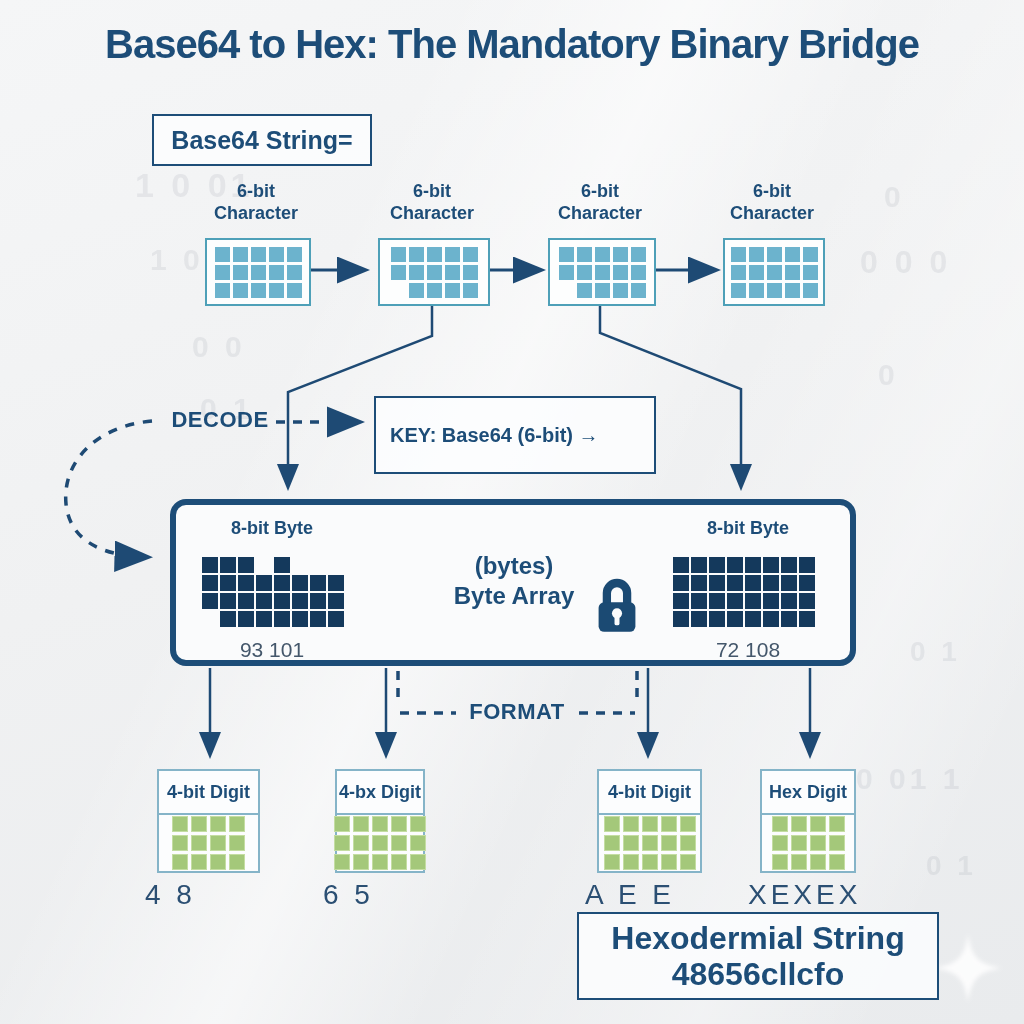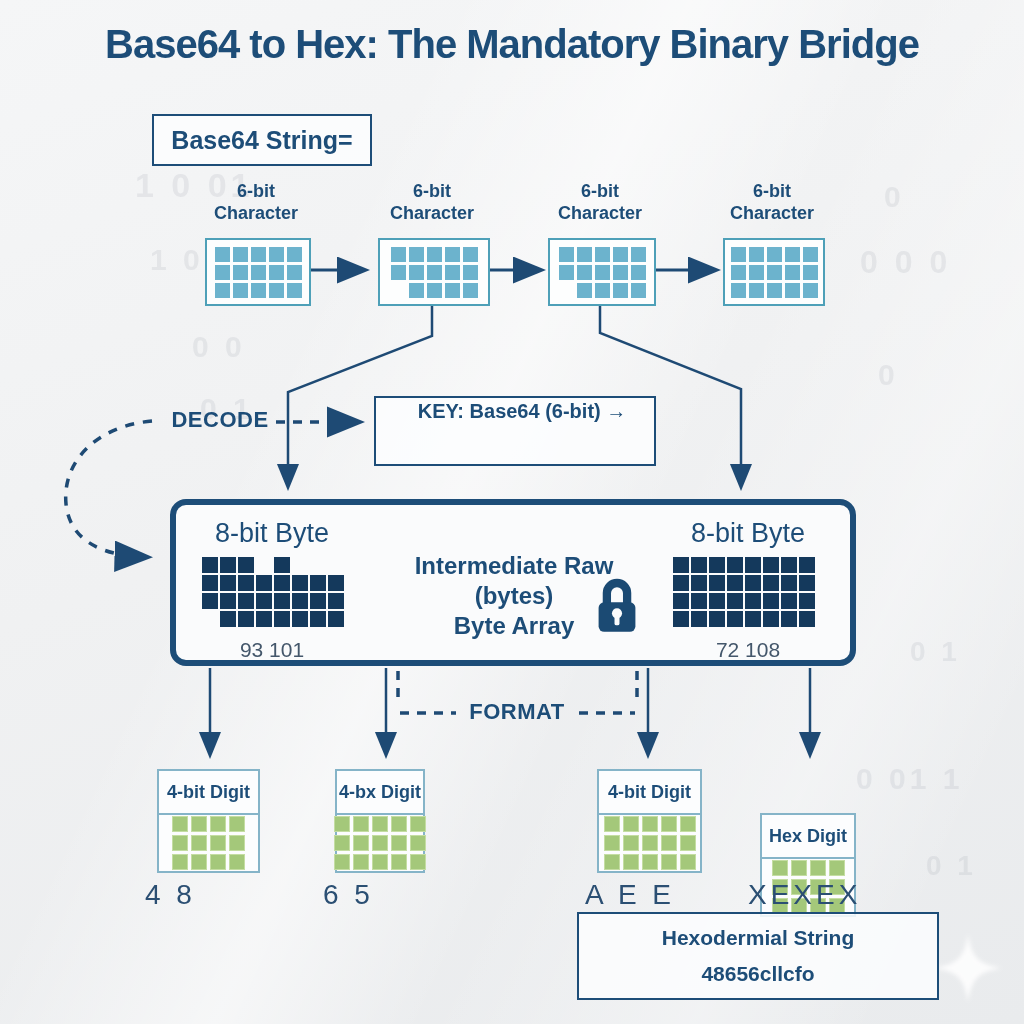--- a/index.html
+++ b/index.html
@@ -28,29 +28,29 @@
   }
   #base64-box{left:152px;top:114px;width:216px;height:48px;font-size:25px;font-weight:bold;color:var(--navy);}
   .char-label{top:180px;width:120px;text-align:center;font-size:18px;line-height:22px;font-weight:bold;color:var(--navy);z-index:3;}
   .char-box{
     top:238px;height:64px;border:2px solid var(--teal-border);background:#fdfefe;
     display:grid;gap:3px;justify-content:center;align-content:center;z-index:3;
   }
   .char-box .cell{width:15px;height:15px;background:var(--teal-cell);}
   #decode-label{left:168px;top:407px;width:104px;text-align:center;font-size:22px;font-weight:bold;color:var(--navy);letter-spacing:.5px;z-index:3;}
   #key-box{
-    left:374px;top:396px;width:282px;height:70px;border:2px solid var(--navy);
-    background:rgba(252,253,254,.9);display:flex;flex-direction:row;justify-content:center;
+    left:374px;top:396px;width:282px;height:78px;border:2px solid var(--navy);
+    background:rgba(252,253,254,.9);display:flex;flex-direction:column;justify-content:center;
     padding-left:14px;box-sizing:border-box;font-size:20px;line-height:27px;font-weight:bold;color:var(--navy);z-index:3;
   }
   #big-box{
     left:170px;top:499px;width:686px;height:167px;border:6px solid var(--navy);border-radius:16px;
     background:#fafbfc;box-sizing:border-box;z-index:2;
   }
-  .byte-label{top:518px;width:160px;text-align:center;font-size:27px;font-weight:normal;color:var(--navy);z-index:3;}
+  .byte-label{top:518px;width:160px;text-align:center;font-size:18px;font-weight:bold;color:var(--navy);z-index:3;}
   .byte-grid{display:grid;gap:2px;z-index:3;}
   .byte-grid .cell{width:16px;height:16px;background:var(--dark-cell);}
   #byte-grid-left{left:202px;top:557px;}
   #byte-grid-right{left:673px;top:557px;}
   .byte-values{top:638px;width:160px;text-align:center;font-size:21px;color:var(--value-gray);z-index:3;}
   #center-text{left:388px;top:551px;width:252px;text-align:center;font-size:24px;line-height:30px;font-weight:bold;color:var(--navy);z-index:3;}
   #lock{left:594px;top:577px;width:46px;height:58px;z-index:4;}
   #format-label{left:448px;top:699px;width:138px;text-align:center;font-size:22px;font-weight:bold;color:var(--navy);letter-spacing:.5px;z-index:3;}
   .digit-box{
     top:769px;height:104px;border:2px solid var(--digit-border);background:#fcfdfe;
@@ -58,21 +58,21 @@
   }
   .digit-box .hdr{
     height:42px;border-bottom:2px solid var(--digit-border);display:flex;align-items:center;justify-content:center;
     font-size:18px;font-weight:bold;color:var(--navy);
   }
   .digit-box .green-grid{flex:1;display:grid;gap:3px;justify-content:center;align-content:center;}
   .green-grid .cell{width:16px;height:16px;background:var(--green-cell);box-shadow:inset 0 0 0 1px #c4dda2;}
   .digit-value{top:879px;text-align:left;font-size:28px;color:#2b4f73;letter-spacing:4px;z-index:3;}
   #hex-box{
     left:577px;top:912px;width:358px;height:84px;flex-direction:column;
-    font-size:21px;line-height:36px;font-weight:bold;color:var(--navy);text-align:center;
+    font-size:32px;line-height:36px;font-weight:bold;color:var(--navy);text-align:center;
   }
   #connectors{position:absolute;left:0;top:0;z-index:1;}
   .ghost{position:absolute;color:rgba(150,158,168,.16);font-weight:bold;letter-spacing:4px;z-index:0;}
   #sparkle{left:930px;top:930px;width:76px;height:76px;z-index:1;filter:blur(2px);opacity:.85;}
 </style>
 </head>
 <body>
 
 <div id="canvas">
 
@@ -247,21 +247,20 @@
       <span class="cell"></span>
       <span class="cell"></span>
       <span class="cell"></span>
       <span class="cell"></span>
       <span class="cell"></span>
       <span class="cell"></span>
     </div>
   <div class="abs byte-values" style="left:192px;">93  101</div>
 
   <div id="center-text" class="abs">
-    <div>Intermediate Raw</div>
     <div>(bytes)</div>
     <div>Byte Array</div>
   </div>
   <svg id="lock" class="abs" viewBox="0 0 50 62">
     <path d="M14 30 V17 a11 11 0 0 1 22 0 V30" fill="none" stroke="#1b4a73" stroke-width="9" stroke-linecap="round"></path>
     <rect x="5" y="27" width="40" height="32" rx="6" fill="#1b4a73"></rect>
     <circle cx="25" cy="39" r="5.5" fill="#fafbfc"></circle>
     <rect x="22.3" y="41" width="5.4" height="11" rx="2" fill="#fafbfc"></rect>
   </svg>
 
@@ -354,21 +353,21 @@
         <span class="cell"></span>
         <span class="cell"></span>
         <span class="cell"></span>
         <span class="cell"></span>
         <span class="cell"></span>
         <span class="cell"></span>
         <span class="cell"></span>
         <span class="cell"></span>
       </div>
   </div>
-  <div class="abs digit-box" style="left:760px;width:96px;margin-top:44px;">
+  <div class="abs digit-box" style="left:760px;width:96px;">
     <div class="hdr">Hex Digit</div>
     <div class="green-grid" style="grid-template-columns: repeat(4, 16px);">
         <span class="cell"></span>
         <span class="cell"></span>
         <span class="cell"></span>
         <span class="cell"></span>
         <span class="cell"></span>
         <span class="cell"></span>
         <span class="cell"></span>
         <span class="cell"></span>

